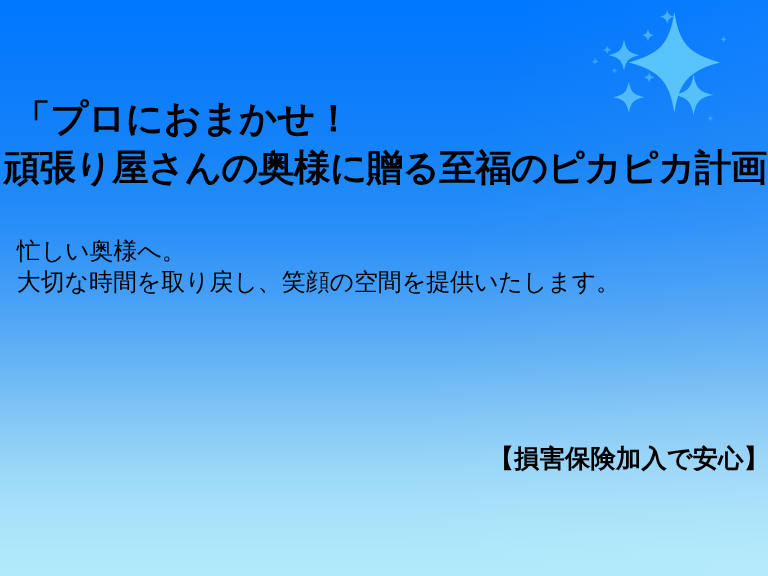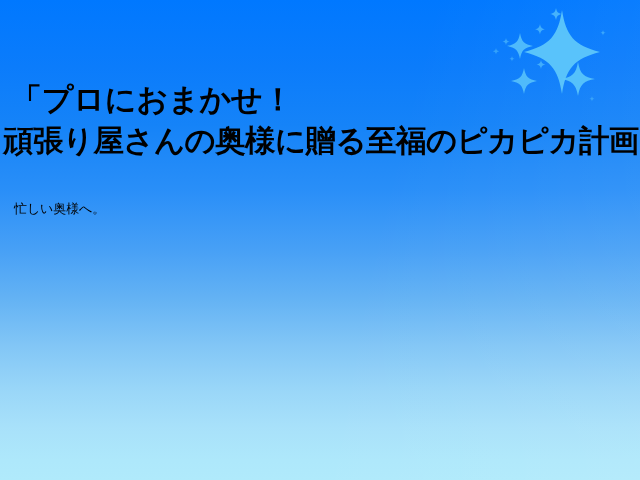--- a/index.html
+++ b/index.html
@@ -73,21 +73,21 @@
   }
 
   
   .body-copy {
     position: absolute;
     left: 14px;
     top: 196px;
     width: 612px;
     color: #000;
     font-weight: normal;
-    font-size: 13px;
+    font-size: 20px;
     line-height: 26px;
     letter-spacing: -0.1px;
     white-space: nowrap;
   }
   .body-copy .bc-line {
     display: block;
   }
 
   
   .footer-note {
@@ -156,16 +156,18 @@
     </svg>
   </div>
 
   <div class="headline">
     <span class="hl-line l1">「プロにおまかせ！</span>
     <span class="hl-line l2">頑張り屋さんの奥様に贈る至福のピカピカ計画」</span>
   </div>
 
   <div class="body-copy">
     <span class="bc-line">忙しい奥様へ。</span>
+    <span class="bc-line">大切な時間を取り戻し、笑顔の空間を提供いたします。</span>
   </div>
 
+  <div class="footer-note">【損害保険加入で安心】</div>
 
 </div>
 
 </body></html>

